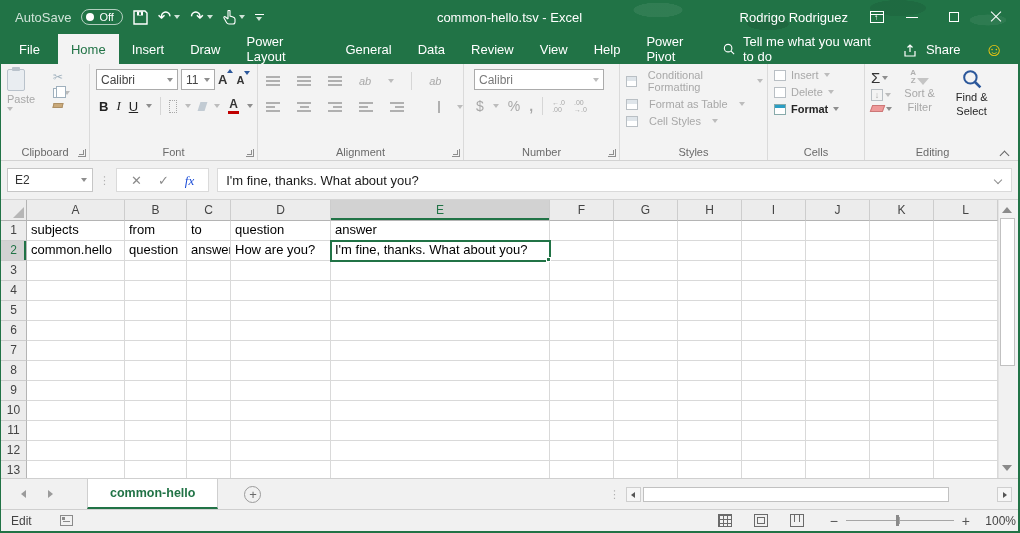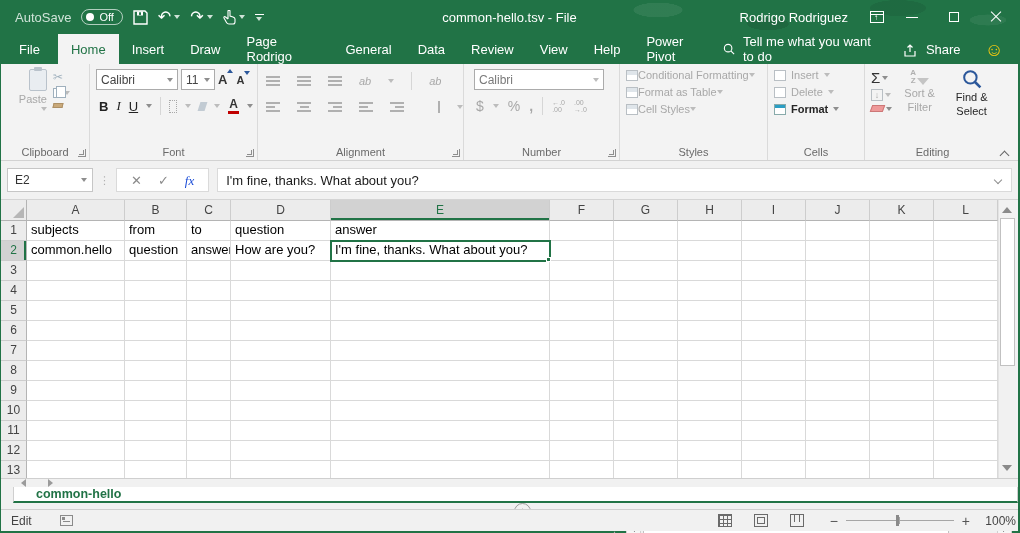--- a/index.html
+++ b/index.html
@@ -54,21 +54,21 @@
   .launcher::after { content:""; position:absolute; right:1px; bottom:1px; width:4px; height:4px; border-right:1px solid #8e8e8e; border-bottom:1px solid #8e8e8e; }
   .grayblue { color:#9fb0bd; }
   .dd { width:0;height:0;border-left:3px solid transparent;border-right:3px solid transparent;border-top:4px solid #8e8e8e; display:inline-block; }
   .dd.disabled { border-top-color:#bcbcbc; }
   .combo { background:#fff; border:1px solid #ababab; height:21px; display:flex; align-items:center; font-size:12px; color:#444; padding:0 4px; position:relative; cursor:pointer; }
   .combo .dd { position:absolute; right:4px; }
 
   
   .g-clip { width:88px; }
   .g-clip .content { display:flex; gap:6px; }
-  .paste-big { display:flex; flex-direction:column; align-items:flex-end; gap:2px; width:40px; cursor:pointer; }
+  .paste-big { display:flex; flex-direction:column; align-items:flex-start; gap:2px; width:40px; cursor:pointer; }
   .paste-icon { width:18px; height:22px; border:1px solid #b9c2cb; border-radius:2px; background:#e9edf1; position:relative; }
   .paste-icon::before { content:""; position:absolute; top:-3px; left:4px; width:8px; height:4px; background:#b9c2cb; border-radius:1px; }
   .paste-label { font-size:11px; color:#a8a8a8; }
   .small-col { display:flex; flex-direction:column; gap:5px; padding-top:2px; }
   .sbtn { font-size:12px; line-height:1; display:flex; align-items:center; gap:3px; cursor:pointer; }
   .copy-ic { width:8px; height:10px; border:1px solid #9fb0bd; position:relative; display:inline-block; background:#fff; }
   .copy-ic::after { content:""; position:absolute; left:2px; top:-3px; width:8px; height:10px; border:1px solid #9fb0bd; background:#fff; }
   .brush-ic { width:10px; height:5px; background:#c9a97a; border:1px solid #ad9066; transform:skewX(-12deg); display:inline-block; }
 
   
@@ -105,21 +105,21 @@
 
   
   .g-num { width:156px; }
   .num-fmt { width:130px; margin-left:4px; color:#7a7a7a; }
   .num-row { display:flex; align-items:center; gap:9px; margin-top:7px; padding-left:6px; }
   .numglyph { font-size:14px; color:#a8a8a8; cursor:pointer; }
   .decbtn { display:inline-flex; flex-direction:column; line-height:1; font-size:7px; color:#a8a8a8; cursor:pointer; }
 
   
   .g-styles { width:148px; }
-  .stylerow { display:flex; align-items:center; gap:0; font-size:11px; color:#a8a8a8; margin-bottom:5px; cursor:pointer; }
+  .stylerow { display:flex; align-items:center; gap:11px; font-size:11px; color:#a8a8a8; margin-bottom:5px; cursor:pointer; }
   .style-ic { width:12px; height:11px; border:1px solid #b9bfc4; background:linear-gradient(#dfe5ea 40%, #fff 40%); display:inline-block; }
 
   
   .g-cells { width:97px; }
   .cellrow { display:flex; align-items:center; gap:5px; font-size:11px; color:#a8a8a8; margin-bottom:5px; cursor:pointer; }
   .cellrow.enabled { color:#262626; }
   .cell-ic { width:12px; height:11px; border:1px solid #b9bfc4; background:#fff; display:inline-block; }
   .cell-ic.fmt { background:linear-gradient(#2b9ec4 30%, #fff 30%); border-color:#8aa; }
 
   
@@ -164,21 +164,21 @@
   .cell.sel { position:relative; overflow:visible; outline:2px solid #217346; outline-offset:-1px; z-index:3; background:#fff; }
   .fill-handle { position:absolute; right:-2px; bottom:-2px; width:5px; height:5px; background:#217346; border:1px solid #fff; cursor:crosshair; }
 
   .vscroll { position:absolute; top:200px; left:997px; width:18px; height:278px; background:#f1f1f1; border-left:1px solid #e3e3e3; }
   .varrow { position:absolute; left:3px; width:0; height:0; border-left:5px solid transparent; border-right:5px solid transparent; cursor:pointer; }
   .varrow.up { top:7px; border-bottom:6px solid #8a8a8a; }
   .varrow.down { bottom:7px; border-top:6px solid #8a8a8a; }
   .vthumb { position:absolute; left:1px; top:18px; width:15px; height:148px; background:#fff; border:1px solid #c1c1c1; cursor:grab; }
 
   
-  .sheetbar { position:absolute; top:478px; left:0; right:0; height:31px; background:#f1f1f1; border-top:1px solid #cfcfcf; display:flex; align-items:stretch;flex-direction:column; }
+  .sheetbar { position:absolute; top:478px; left:0; right:0; height:31px; background:#f1f1f1; border-top:1px solid #cfcfcf; display:flex; align-items:stretch; }
   .navarrows { display:flex; align-items:center; gap:22px; padding:0 22px 0 20px; }
   .tri { width:0; height:0; cursor:pointer; }
   .tri.left { border-top:4px solid transparent; border-bottom:4px solid transparent; border-right:5px solid #9b9b9b; }
   .tri.right { border-top:4px solid transparent; border-bottom:4px solid transparent; border-left:5px solid #9b9b9b; }
   .sheettab { background:#fff; border-left:1px solid #cfcfcf; border-right:1px solid #cfcfcf; border-bottom:2px solid #217346; display:flex; align-items:center; padding:0 22px; font-size:12.5px; font-weight:bold; color:#217346; cursor:pointer; margin-left:12px; }
   .addsheet { width:17px; height:17px; border:1px solid #9b9b9b; border-radius:50%; color:#6a6a6a; font-size:13px; line-height:15px; text-align:center; align-self:center; margin-left:26px; cursor:pointer; }
   .sb-right { margin-left:auto; display:flex; align-items:center; }
   .hscroll { position:relative; width:386px; height:17px; background:#f1f1f1; margin-right:6px; }
   .harrow { position:absolute; top:1px; width:15px; height:15px; background:#f6f6f6; border:1px solid #cfcfcf; cursor:pointer; }
   .harrow.left { left:0; } .harrow.right { right:0; }
@@ -239,38 +239,38 @@
         <svg width="13" height="15" viewBox="0 0 13 15">
             <path d="M5 1v8M5 1c0-1 2-1 2 0v5l3 1c1 .4 2 1 2 2v3c0 1-1 2-2 2H6c-1 0-2-.5-2.5-1.5L1 8c-.5-1 .8-1.8 1.5-1L5 9" fill="none" stroke="#fff" stroke-width="1.1"></path>
           </svg>
         <span class="caret"></span>
       </span>
       <span class="qat-more">
           <span class="bar"></span>
           <span class="caret"></span>
         </span>
     </div>
-    <div class="win-title">common-hello.tsv  -  File</div>
+    <div class="win-title">common-hello.tsv  -  Excel</div>
     <div class="title-right">
       <span class="user-name">Rodrigo Rodriguez</span>
       <span class="ribbon-opts"></span>
       <span class="winctl">
         <span class="ctl min"></span>
         <span class="ctl max"></span>
         <span class="ctl close"></span>
       </span>
     </div>
   </div>
 
   <div class="tabs-row">
     <span class="rtab file">File</span>
     <span class="rtab active">Home</span>
     <span class="rtab">Insert</span>
     <span class="rtab">Draw</span>
-    <span class="rtab">Page Rodrigo</span>
+    <span class="rtab">Power Layout</span>
     <span class="rtab">General</span>
     <span class="rtab">Data</span>
     <span class="rtab">Review</span>
     <span class="rtab">View</span>
     <span class="rtab">Help</span>
     <span class="rtab">Power Pivot</span>
     <div class="tabs-right">
       <span class="tellme">
         <svg width="14" height="14" viewBox="0 0 14 14">
             <circle cx="6" cy="6" r="4.4" fill="none" stroke="#fff" stroke-width="1.3"></circle>

